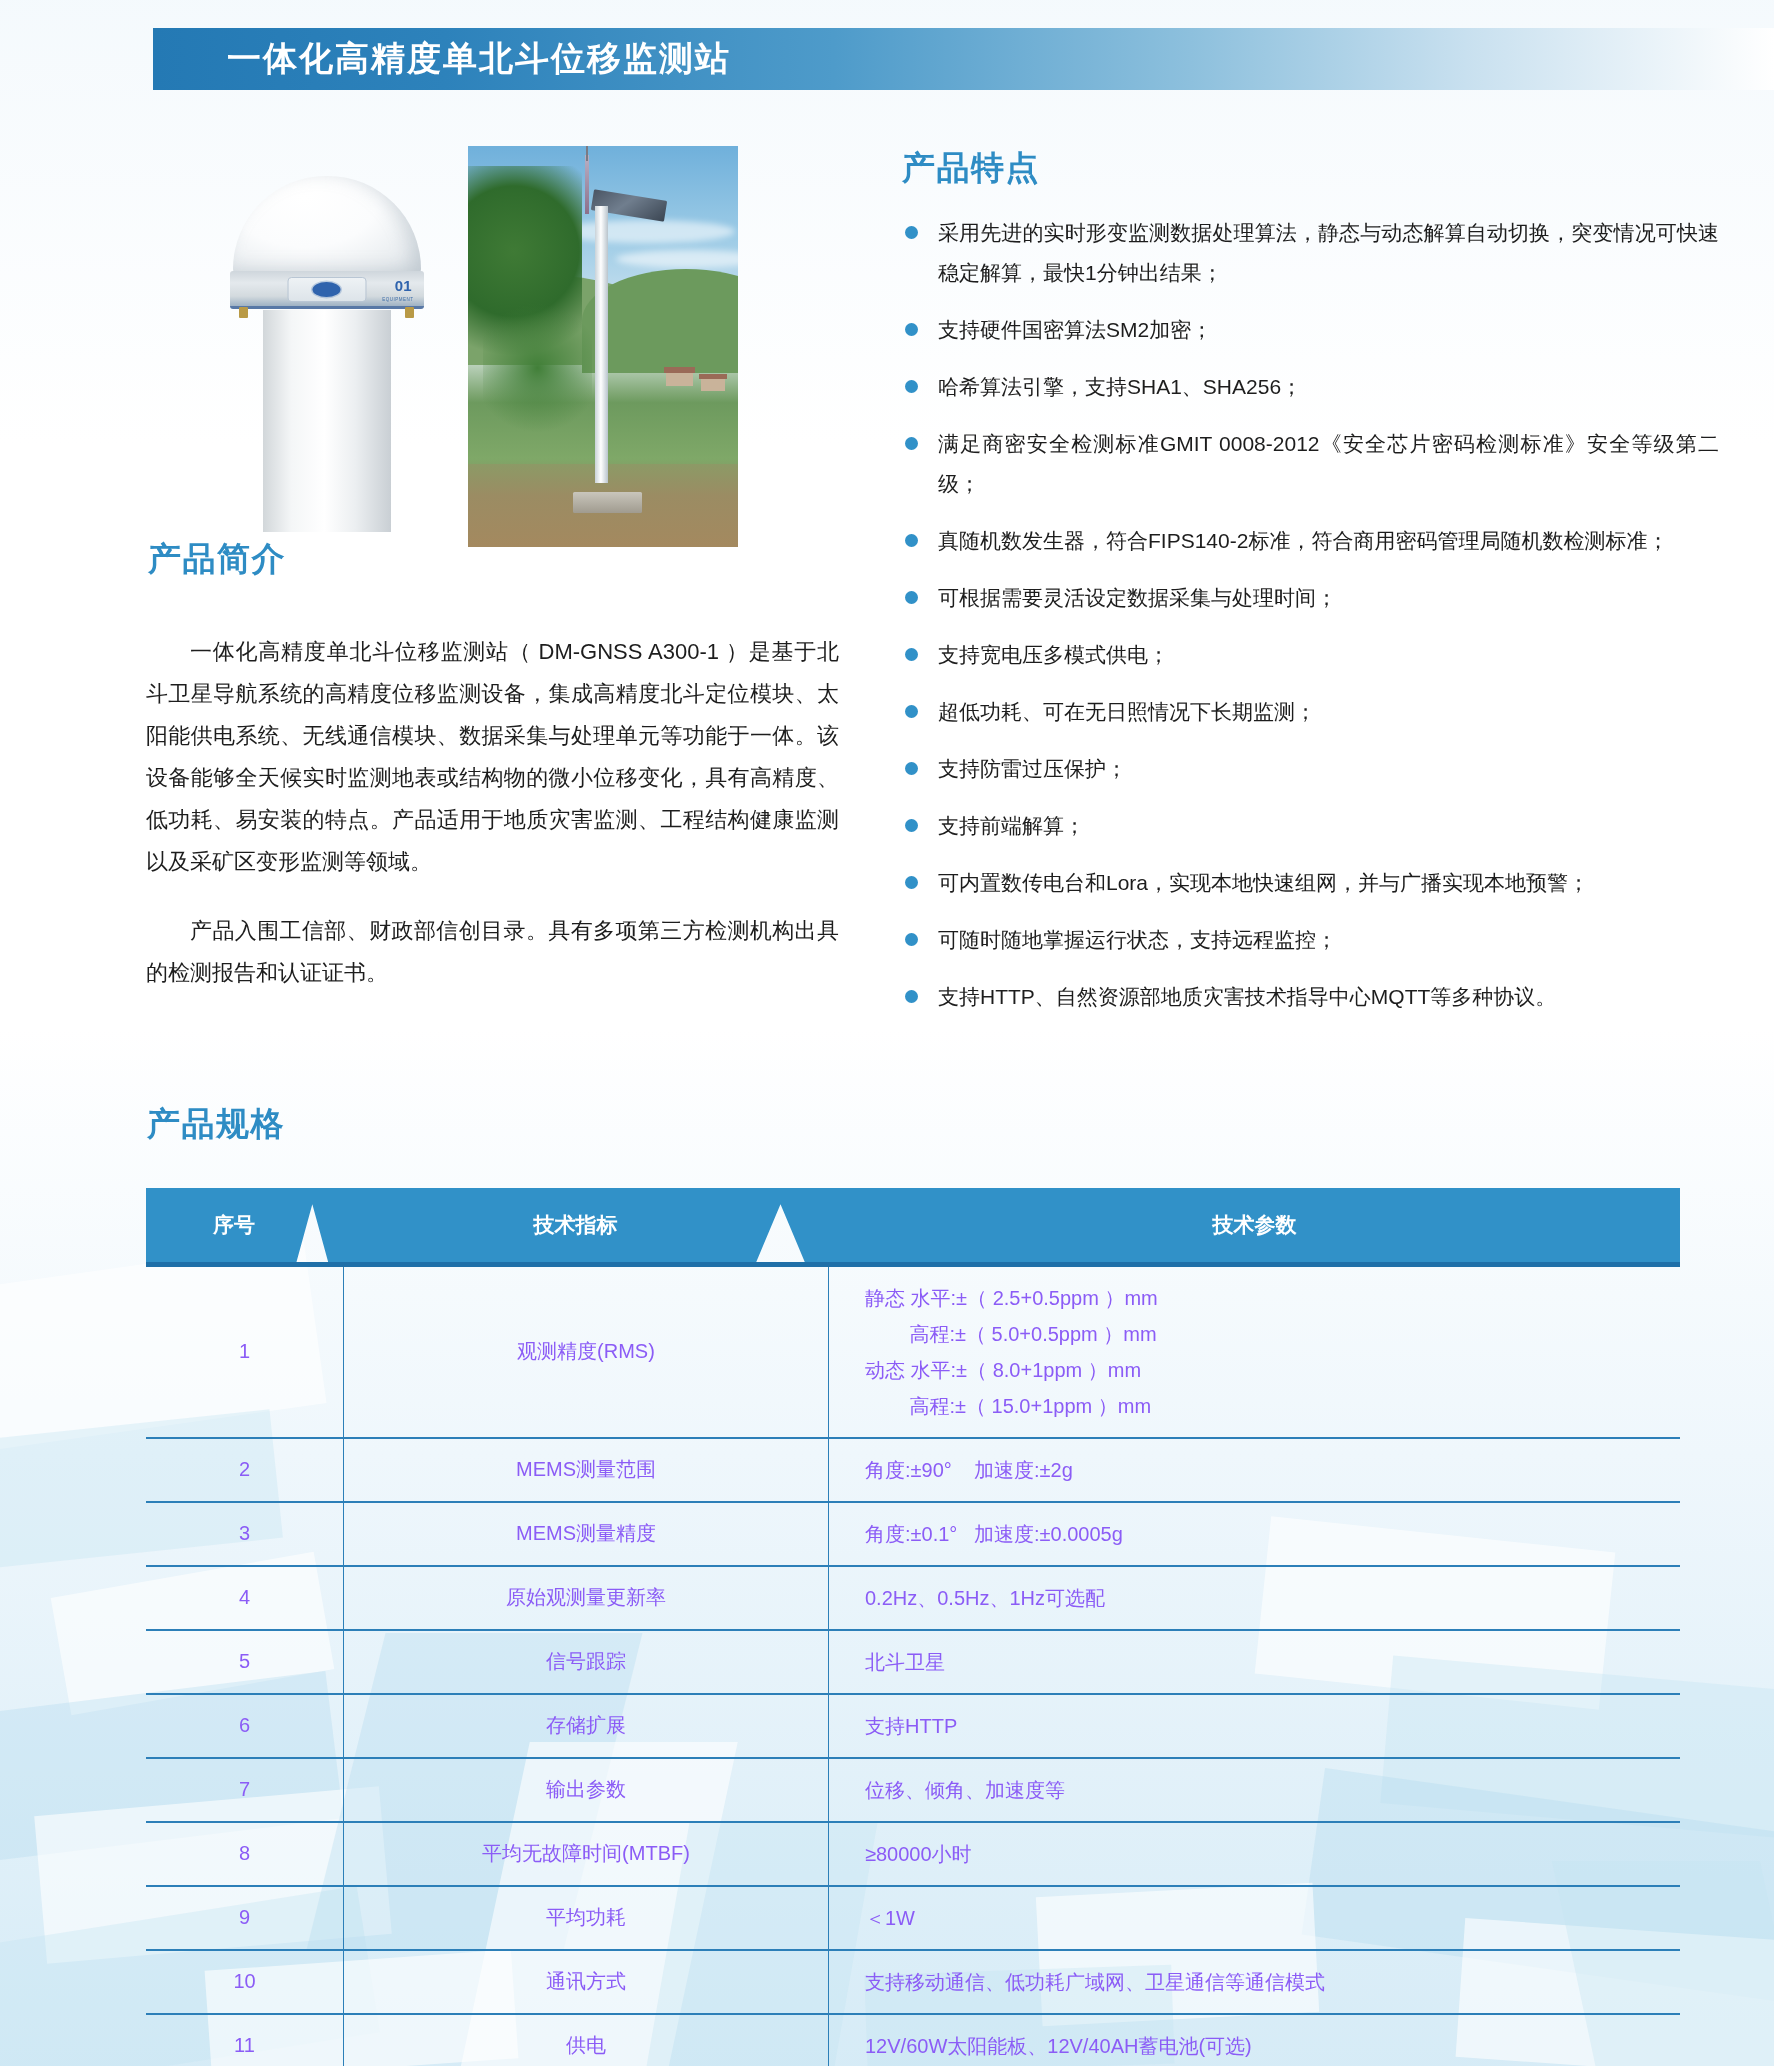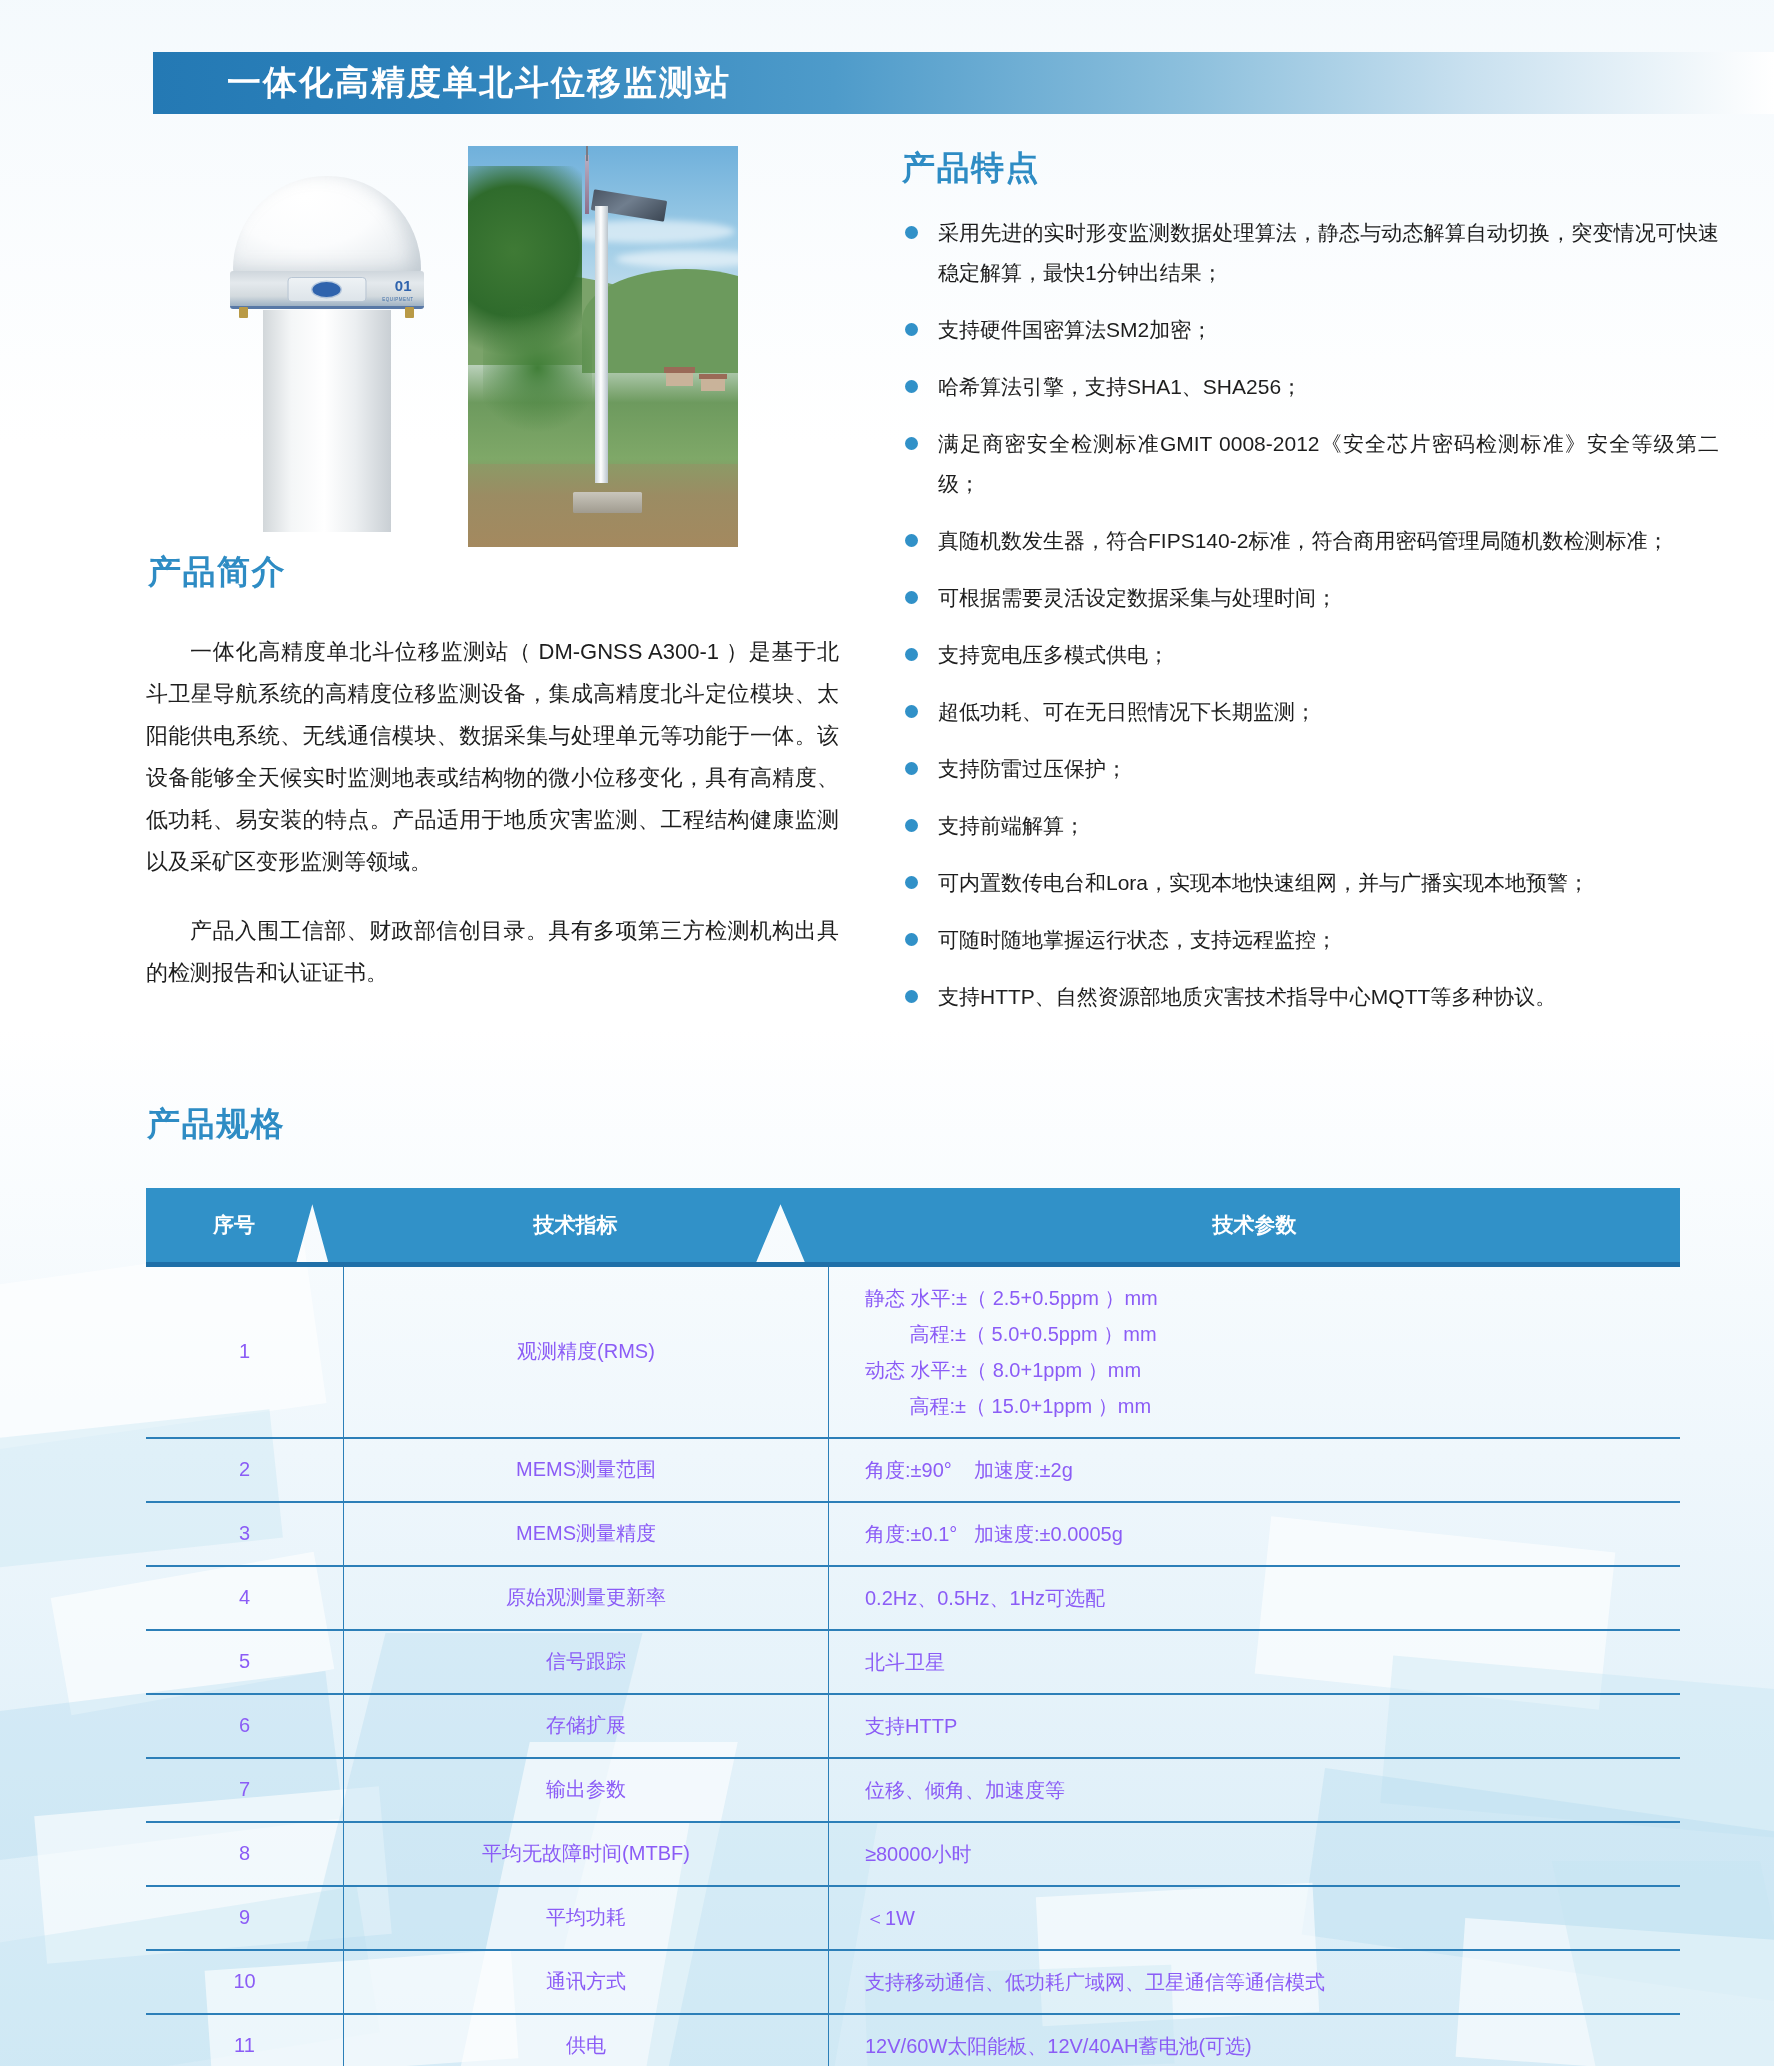--- a/index.html
+++ b/index.html
@@ -26,21 +26,20 @@
   }
   .shard { position: absolute; background: rgba(198,228,243,0.38); }
   .shard.pale { background: rgba(255,255,255,0.60); }
   .shard.deep { background: rgba(176,216,237,0.34); }
 
   
   .banner {
     position: absolute; left: 153px; top: 28px; width: 1621px; height: 62px;
     background: linear-gradient(to right, #2479b4 0%, #2d82bb 18%, #4e9bca 42%, #8dc0dd 64%, #c8e0ef 81%, #ffffff 100%);
     z-index: 2;
-    margin-top: 24px;
   }
   .banner-title {
     position: absolute; left: 74px; top: 50%; transform: translateY(-50%);
     color: #ffffff; font-size: 34px; font-weight: bold; letter-spacing: 2px;
     white-space: nowrap;
   }
 
   
   .img-dome {
     position: absolute; left: 193px; top: 141px; width: 267px; height: 391px;
@@ -115,21 +114,21 @@
     background: linear-gradient(to bottom,#c9c6bc,#a09b8f); border-radius:1.5px; }
   .f-house { position:absolute; background:#c9b39a; }
   .f-roof { position:absolute; background:#9a6a57; }
 
   
   .sec-head {
     position: absolute; z-index: 3;
     color: #2e8cc4; font-size: 33px; font-weight: bold; letter-spacing: 1.5px;
     white-space: nowrap;
   }
-  #head-intro { left: 148px; top: 550px; }
+  #head-intro { left: 148px; top: 537px; }
   #head-feat  { left: 902px; top: 146px; }
   #head-spec  { left: 147px; top: 1102px; }
 
   
   .intro-block { position: absolute; left: 146px; top: 631px; width: 693px; z-index: 3; }
   .intro-p {
     color: #1d1d1d; font-size: 22px; line-height: 42px;
     text-align: justify; text-indent: 44px; margin: 0 0 27px 0;
     text-justify: inter-ideograph;
   }

